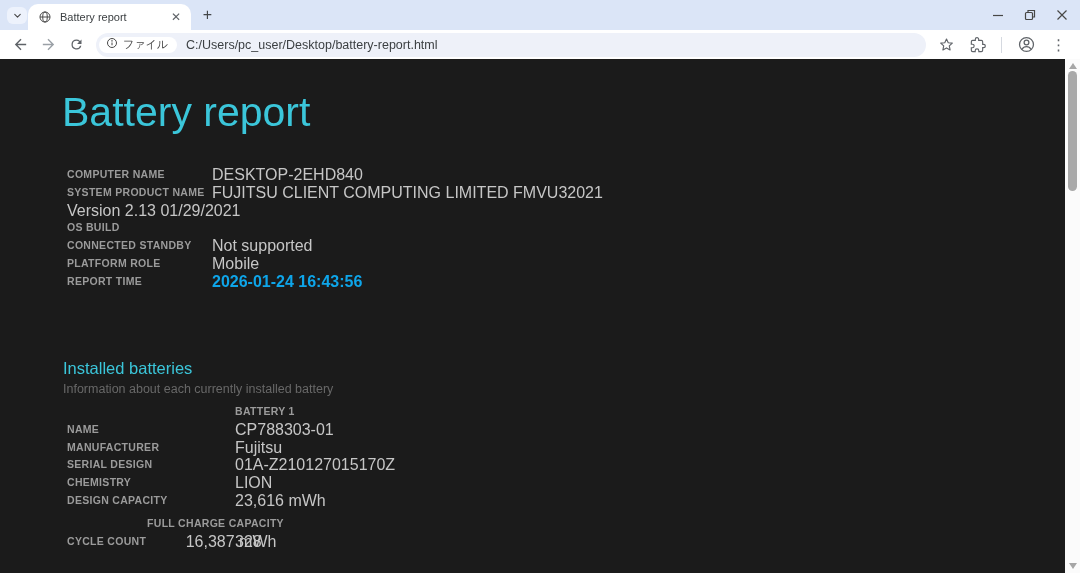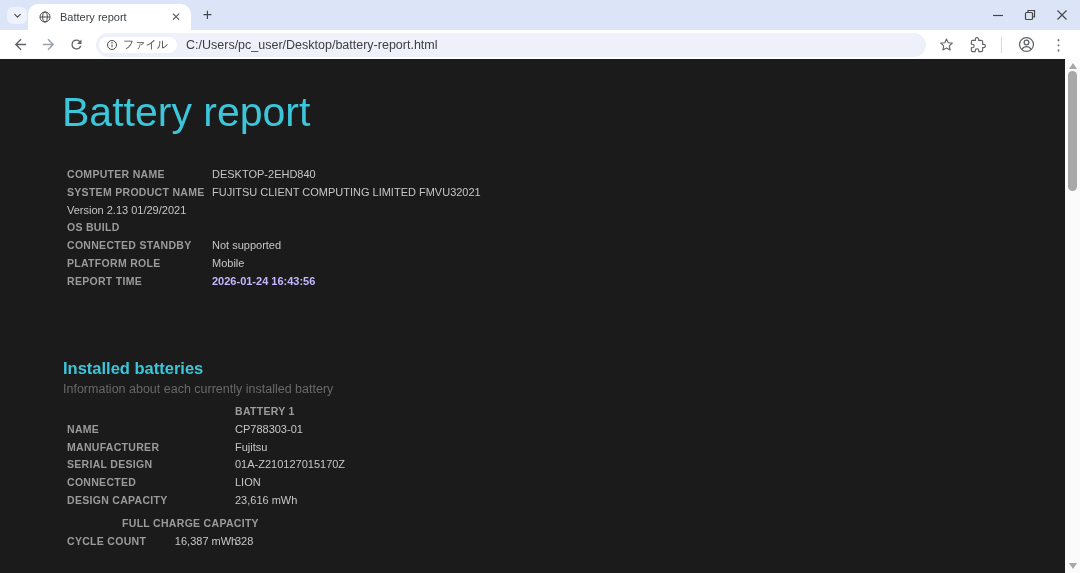--- a/index.html
+++ b/index.html
@@ -53,21 +53,21 @@
     display:flex; align-items:center; justify-content:center; cursor:pointer;
   }
   .nav-btn:first-child { margin-left:8px; }
   .omnibox {
     flex:1; height:24px; margin:0 12px 0 8px; border-radius:12px;
     background:#eef1f9; display:flex; align-items:center; padding:0 10px 0 3px;
     cursor:text;
   }
   .chip {
     height:16px; background:#ffffff; border-radius:10px;
-    display:flex; align-items:center; gap:5px; padding:0 9px 0 7px;
+    display:flex; align-items:flex-start; gap:5px; padding:0 9px 0 7px;
   }
   .chip-label { font-size:11px; color:#474747; }
   .url-text { margin-left:9px; font-size:12.5px; color:#3c4043; white-space:nowrap; }
   .tool-icons { display:flex; align-items:center; gap:15px; margin-right:14px; }
   .tool-icons .sep { width:1px; height:16px; background:#d5d9e0; }
   .icon-btn { display:flex; align-items:center; justify-content:center; cursor:pointer; }
   .dots { font-size:15px; color:#5f6368; letter-spacing:0; line-height:15px; }
 
   
   .page {
@@ -76,26 +76,26 @@
   }
   .report-title {
     position:absolute; left:62px; top:30px; margin:0;
     font-size:41px; font-weight:300; color:#3bc6da;
   }
   .row { display:flex; align-items:center; height:17.75px; }
   .row .l {
     font-size:10.5px; font-weight:bold; color:#9b9b9b;
     letter-spacing:0.3px; line-height:17.75px;
   }
-  .row .v { font-size:11px; color:#c6c6c6; line-height:17.75px; }
-  .row .v.bold { font-weight:bold; color:#c4b5fd; }
+  .row .v { font-size:16px; color:#c6c6c6; line-height:17.75px; }
+  .row .v.bold { font-weight:bold; color:#0ea5e9; }
   .sys-table { position:absolute; left:67px; top:107px; }
   .sys-table .l { width:145px; }
   .section-head { position:absolute; left:63px; top:300px; }
-  .section-head h2 { margin:0; font-size:16.5px; font-weight:700; color:#3bc6da; }
+  .section-head h2 { margin:0; font-size:16.5px; font-weight:400; color:#3bc6da; }
   .section-head .sub { margin-top:4px; font-size:12.5px; color:#686868; }
   .bat-table { position:absolute; left:67px; top:344px; }
   .bat-table .l { width:168px; }
   .bat-table .col-head {
     font-size:10.5px; font-weight:bold; color:#9b9b9b; letter-spacing:0.3px;
     line-height:17.75px;
   }
   .gap-before { margin-top:5.5px;flex-direction:column; }
 
   
@@ -253,21 +253,21 @@
     </div>
     <div class="row">
       <span class="l">MANUFACTURER</span>
       <span class="v">Fujitsu</span>
     </div>
     <div class="row">
       <span class="l">SERIAL DESIGN</span>
       <span class="v">01A-Z210127015170Z</span>
     </div>
     <div class="row">
-      <span class="l">CONNECTED</span>
+      <span class="l">CHEMISTRY</span>
       <span class="v">LION</span>
     </div>
     <div class="row">
       <span class="l">DESIGN CAPACITY</span>
       <span class="v">23,616 mWh</span>
     </div>
     <div class="row gap-before">
       <span class="l">FULL CHARGE CAPACITY</span>
       <span class="v">16,387 mWh</span>
     </div>

